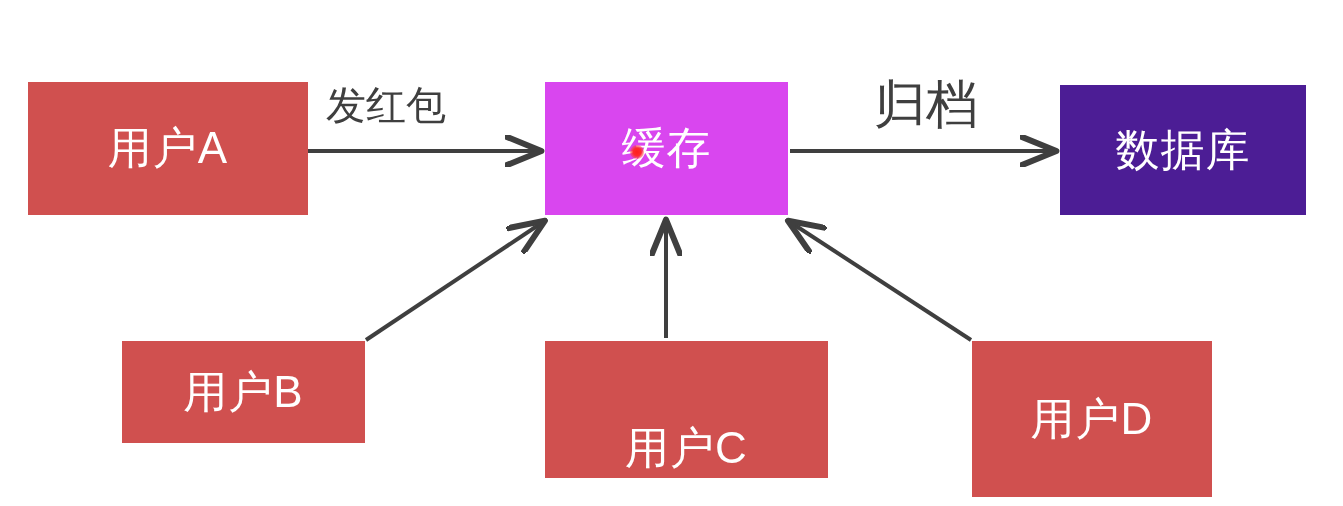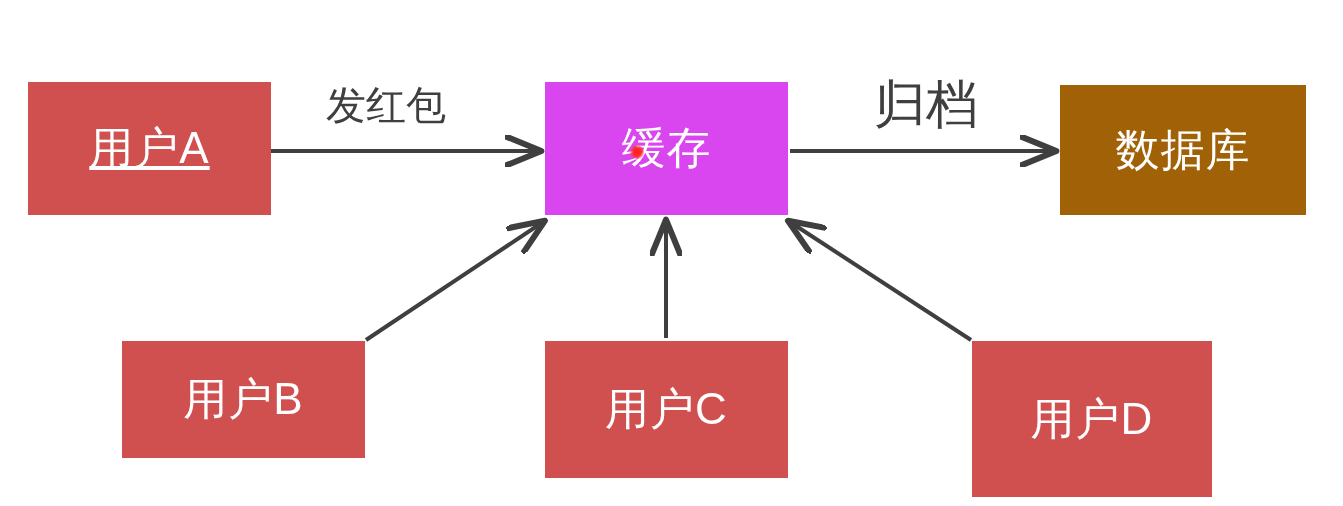--- a/index.html
+++ b/index.html
@@ -69,37 +69,37 @@
     </defs>
     <g id="edge-lines" stroke="#3f3f3f" stroke-width="4" stroke-linecap="butt" fill="none">
         <line x1="176" y1="151" x2="539" y2="151" marker-end="url(#arrowhead)" stroke="#3f3f3f"></line>
         <line x1="790" y1="151" x2="1054" y2="151" marker-end="url(#arrowhead)" stroke="#3f3f3f"></line>
         <line x1="366" y1="340" x2="543" y2="222" marker-end="url(#arrowhead)" stroke="#3f3f3f"></line>
         <line x1="666" y1="338" x2="666" y2="222" marker-end="url(#arrowhead)" stroke="#3f3f3f"></line>
         <line x1="971" y1="340" x2="790" y2="222" marker-end="url(#arrowhead)" stroke="#3f3f3f"></line>
       </g>
   </svg>
 
-  <div class="node" style="left:28px; top:82px; width:243px; height:133px; background:#d0504f; font-size:44px;text-decoration:underline;">
+  <div class="node" style="left:28px; top:82px; width:280px; height:133px; background:#d0504f; font-size:44px;">
     <span>用户A</span>
   </div>
 
   <div class="node" style="left:545px; top:82px; width:243px; height:133px; background:#d946ef; font-size:44px;">
     <span>缓存</span>
   </div>
 
-  <div class="node" style="left:1060px; top:85px; width:246px; height:130px; background:#a16207; font-size:44px;">
+  <div class="node" style="left:1060px; top:85px; width:246px; height:130px; background:#4c1d95; font-size:44px;">
     <span>数据库</span>
   </div>
 
-  <div class="node" style="left:122px; top:341px; width:243px; height:117px; background:#d0504f; font-size:44px;">
+  <div class="node" style="left:122px; top:341px; width:243px; height:102px; background:#d0504f; font-size:44px;">
     <span>用户B</span>
   </div>
 
-  <div class="node" style="left:545px; top:341px; width:243px; height:137px; background:#d0504f; font-size:44px;">
+  <div class="node" style="left:545px; top:341px; width:283px; height:137px; background:#d0504f; font-size:44px;align-items:flex-end;">
     <span>用户C</span>
   </div>
 
   <div class="node" style="left:972px; top:341px; width:240px; height:156px; background:#d0504f; font-size:44px;">
     <span>用户D</span>
   </div>
 
   <div class="edge-label" style="left:326px; top:78px; font-size:40px;">发红包</div>
 
   <div class="edge-label" style="left:874px; top:70px; font-size:52px;">归档</div>

